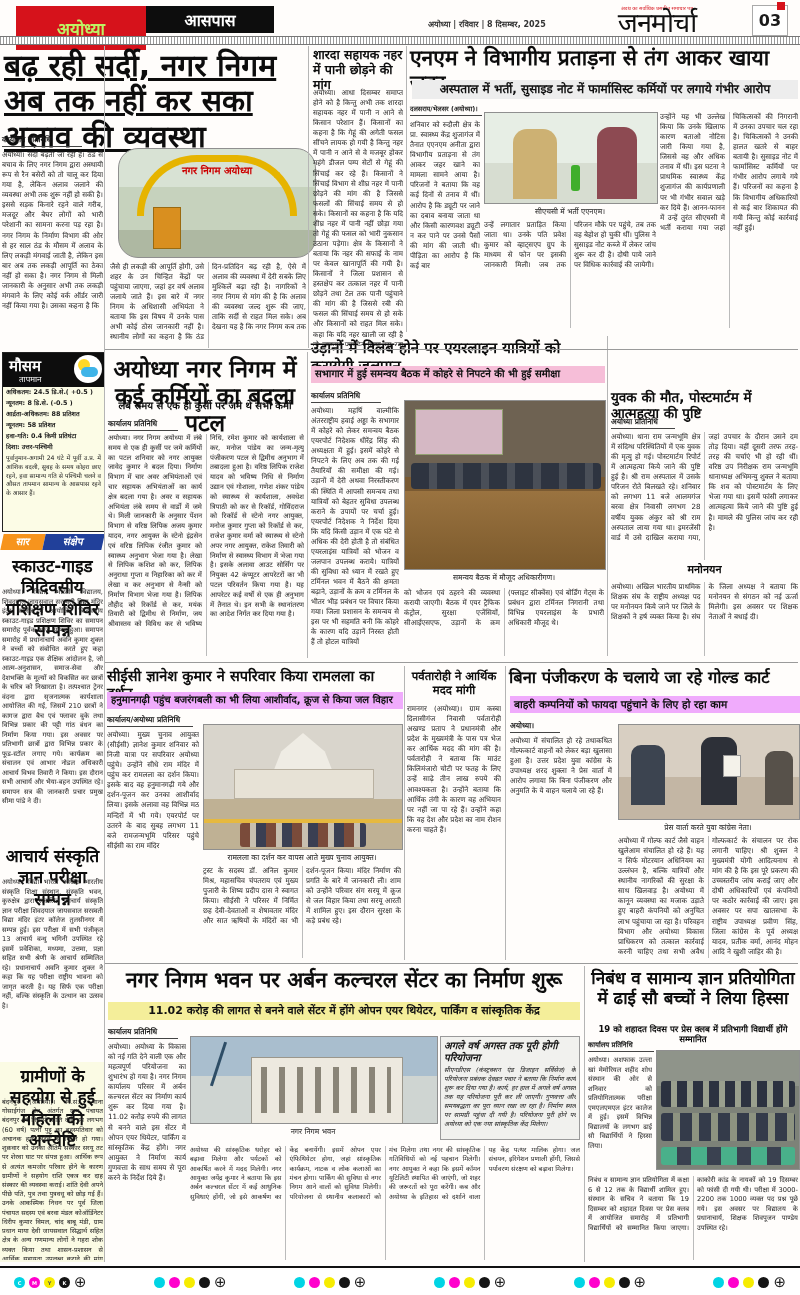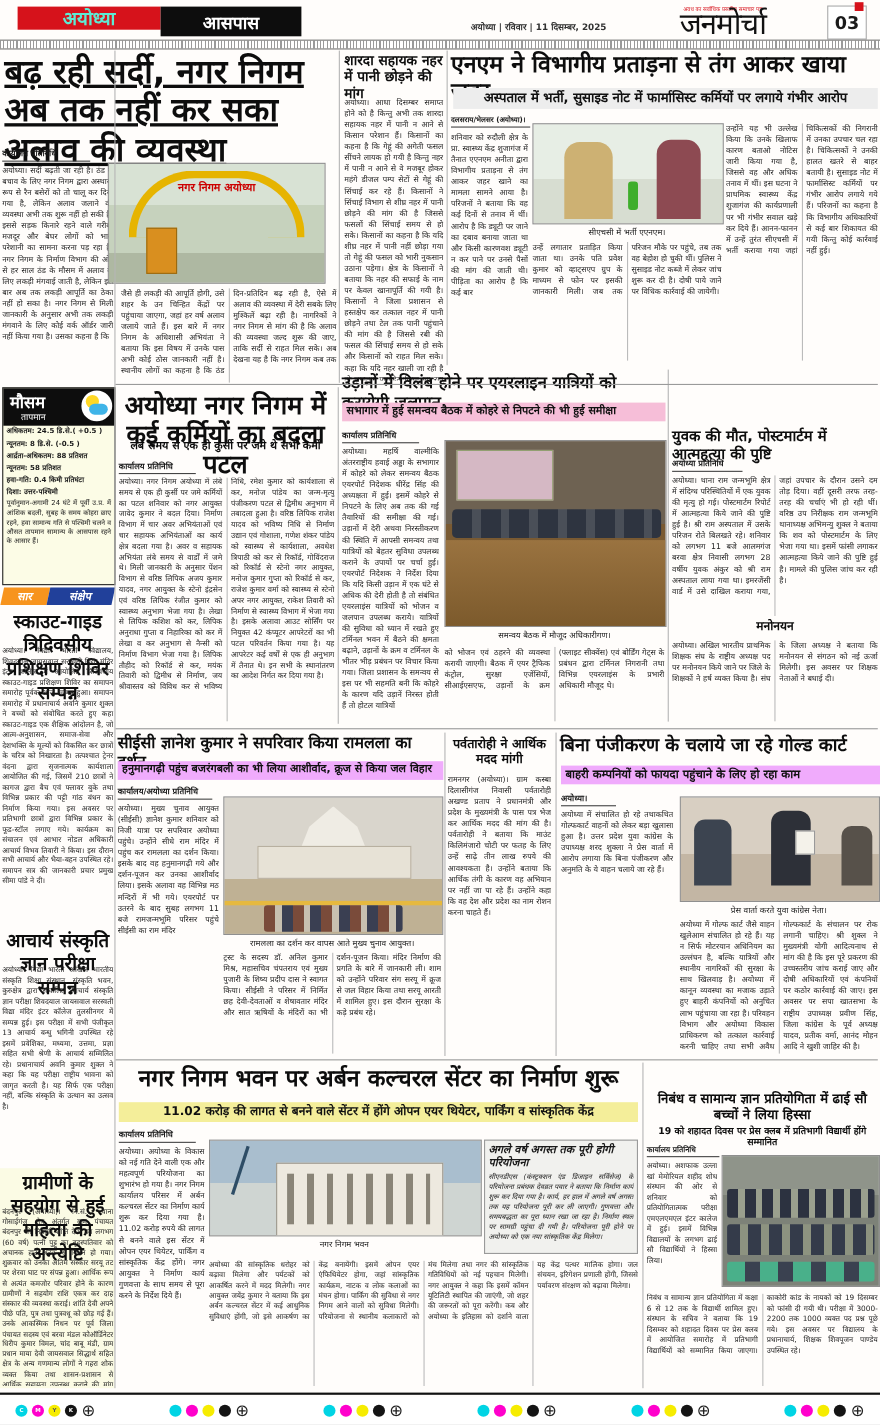--- a/index.html
+++ b/index.html
@@ -1,20 +1,20 @@
 <!DOCTYPE html>
 <html><head>
 <meta charset="utf-8">
 <style>
   html,body{margin:0;padding:0;background:#e8e8e8;}
   .page{position:relative;width:800px;height:1295px;background:#fffdfb;margin:0 auto;
         font-family:"DejaVu Sans","Liberation Sans",sans-serif;color:#1a1a1a;overflow:hidden;}
   
-  .hdr-red{position:absolute;left:16px;top:6px;width:130px;height:21px;background:#d6121b;
-           color:#5eead4;font-weight:bold;font-size:17px;display:flex;align-items:center;justify-content:center;}
+  .hdr-red{position:absolute;left:16px;top:6px;width:130px;height:44px;background:#d6121b;
+           color:#bef264;font-weight:bold;font-size:17px;display:flex;align-items:center;justify-content:center;}
   .hdr-black{position:absolute;left:146px;top:6px;width:128px;height:27px;background:#0d0d0d;
            color:#fff;font-weight:bold;font-size:16px;display:flex;align-items:center;justify-content:center;}
   .dateline{position:absolute;left:428px;top:18px;width:140px;font-size:8px;font-weight:bold;color:#333;}
   .tagline{position:absolute;left:572px;top:5px;width:170px;font-size:5px;color:#d6121b;text-align:center;}
   .masthead{position:absolute;left:566px;top:9px;width:182px;font-size:27px;font-weight:normal;color:#111;
             letter-spacing:-1px;text-align:center;line-height:1;}
   .pagebox{position:absolute;left:752px;top:5px;width:34px;height:29px;background:#fff;border:1px solid #aaa;
            font-size:16px;font-weight:bold;display:flex;align-items:center;justify-content:center;}
   .pagebox .tab{position:absolute;right:2px;top:-4px;width:8px;height:8px;background:#d6121b;}
   .hatch{position:absolute;left:0;top:36px;width:800px;height:7px;
@@ -64,33 +64,33 @@
 <body>
 
 <div class="page">
 
   <div class="hdr-red">
       <span>अयोध्या</span>
     </div>
   <div class="hdr-black">
       <span>आसपास</span>
     </div>
-  <div class="dateline">अयोध्या | रविवार | 11 दिसम्बर, 2025</div>
+  <div class="dateline">अयोध्या | रविवार | 8 दिसम्बर, 2025</div>
   <div class="tagline">अवध का सर्वाधिक प्रसारित समाचार पत्र</div>
   <div class="masthead">जनमोर्चा</div>
   <div class="pagebox">
       <span class="tab"></span>
       <span>03</span>
     </div>
   <div class="hatch"></div>
 
   <div class="hl" style="left:4px;top:48px;width:302px;font-size:30px;text-decoration:underline;">बढ़ रही सर्दी, नगर निगम अब तक नहीं कर सका अलाव की व्यवस्था</div>
   <div class="byline" style="left:2px;top:134px;width:80px;">कार्यालय प्रतिनिधि</div>
   <div class="body" style="left:2px;top:150px;width:101px;height:198px;">अयोध्या। सर्दी बढ़ती जा रही है। ठंड से बचाव के लिए नगर निगम द्वारा अस्थायी रूप से रैन बसेरों को तो चालू कर दिया गया है, लेकिन अलाव जलाने की व्यवस्था अभी तक शुरू नहीं हो सकी है। इससे सड़क किनारे रहने वाले गरीब, मजदूर और बेघर लोगों को भारी परेशानी का सामना करना पड़ रहा है। नगर निगम के निर्माण विभाग की ओर से हर साल ठंड के मौसम में अलाव के लिए लकड़ी मंगवाई जाती है, लेकिन इस बार अब तक लकड़ी आपूर्ति का ठेका नहीं हो सका है। नगर निगम से मिली जानकारी के अनुसार अभी तक लकड़ी मंगवाने के लिए कोई वर्क ऑर्डर जारी नहीं किया गया है। उसका कहना है कि</div>
-  <div class="ph" style="left:98px;top:148px;width:196px;height:108px;background:linear-gradient(#d8e2d4 0 35%,#c6d2bd 35% 75%,#aeb8a2 75% 100%);">
+  <div class="ph" style="left:118px;top:148px;width:196px;height:108px;background:linear-gradient(#d8e2d4 0 35%,#c6d2bd 35% 75%,#aeb8a2 75% 100%);border-radius:20px;">
     <div style="position:absolute;left:18px;top:6px;right:18px;height:54px;border:7px solid #e6b400;border-bottom:none;border-radius:60px 60px 0 0;"></div>
     <div style="position:absolute;left:0;right:0;top:14px;text-align:center;font-size:10px;font-weight:bold;color:#c00;">नगर निगम अयोध्या</div>
     <div style="position:absolute;left:34px;bottom:8px;width:26px;height:40px;background:#d98f1f;border:1px solid #9a6a10;"></div>
   </div>
   <div class="body c2" style="left:110px;top:262px;width:196px;height:86px;">जैसे ही लकड़ी की आपूर्ति होगी, उसे शहर के उन चिन्हित केंद्रों पर पहुंचाया जाएगा, जहां हर वर्ष अलाव जलाये जाते हैं। इस बारे में नगर निगम के अधिशासी अभियंता ने बताया कि इस विषय में उनके पास अभी कोई ठोस जानकारी नहीं है। स्थानीय लोगों का कहना है कि ठंड दिन-प्रतिदिन बढ़ रही है, ऐसे में अलाव की व्यवस्था में देरी सबके लिए मुश्किलें बढ़ा रही है। नागरिकों ने नगर निगम से मांग की है कि अलाव की व्यवस्था जल्द शुरू की जाए, ताकि सर्दी से राहत मिल सके। अब देखना यह है कि नगर निगम कब तक ठेका प्रक्रिया पूरी कर अलाव जलाने की व्यवस्था जमीन पर उतार पाता है।</div>
 
   <div class="hl" style="left:313px;top:48px;width:90px;font-size:12.5px;">शारदा सहायक नहर में पानी छोड़ने की मांग</div>
   <div class="body" style="left:313px;top:88px;width:90px;height:258px;">अयोध्या। आधा दिसम्बर समाप्त होने को है किन्तु अभी तक शारदा सहायक नहर में पानी न आने से किसान परेशान हैं। किसानों का कहना है कि गेहूं की अगेती फसल सींचने लायक हो गयी है किन्तु नहर में पानी न आने से वे मजबूर होकर महंगे डीजल पम्प सेटों से गेहूं की सिंचाई कर रहे हैं। किसानों ने सिंचाई विभाग से शीघ्र नहर में पानी छोड़ने की मांग की है जिससे फसलों की सिंचाई समय से हो सके। किसानों का कहना है कि यदि शीघ्र नहर में पानी नहीं छोड़ा गया तो गेहूं की फसल को भारी नुकसान उठाना पड़ेगा। क्षेत्र के किसानों ने बताया कि नहर की सफाई के नाम पर केवल खानापूर्ति की गयी है। किसानों ने जिला प्रशासन से हस्तक्षेप कर तत्काल नहर में पानी छोड़ने तथा टेल तक पानी पहुंचाने की मांग की है जिससे रबी की फसल की सिंचाई समय से हो सके और किसानों को राहत मिल सके। कहा कि यदि नहर खाली जा रही है तो लगातार प्रताड़ित किया जा रहा है।</div>
 
   <div class="hl" style="left:410px;top:46px;width:388px;font-size:21px;">एनएम ने विभागीय प्रताड़ना से तंग आकर खाया जहर</div>
@@ -197,21 +197,21 @@
     <div style="position:absolute;left:70px;top:30px;width:130px;height:46px;background:repeating-linear-gradient(90deg,#8a8578 0 6px,#ede9df 6px 18px);"></div>
     <div style="position:absolute;left:26px;top:4px;width:3px;height:46px;background:#2e4d66;transform:rotate(18deg);"></div>
   </div>
   <div class="cap" style="left:190px;top:1126px;width:246px;">नगर निगम भवन</div>
   <div style="position:absolute;left:440px;top:1036px;width:140px;height:104px;background:#f1f1ee;border:1px solid #9a9a9a;padding:3px;box-sizing:border-box;">
     <div style="font-size:10px;font-weight:bold;font-style:italic;line-height:1.2;">अगले वर्ष अगस्त तक पूरी होगी परियोजना</div>
     <div style="font-size:6.4px;font-style:italic;line-height:1.4;text-align:justify;margin-top:2px;overflow:hidden;height:66px;">सीएनडीएस (कंस्ट्रक्शन एंड डिजाइन सर्विसेज) के परियोजना प्रबंधक देवव्रत पवार ने बताया कि निर्माण कार्य शुरू कर दिया गया है। कार्य, हर हाल में अगले वर्ष अगस्त तक यह परियोजना पूरी कर ली जाएगी। गुणवत्ता और समयबद्धता का पूरा ध्यान रखा जा रहा है। निर्माण स्थल पर सामग्री पहुंचा दी गयी है। परियोजना पूरी होने पर अयोध्या को एक नया सांस्कृतिक केंद्र मिलेगा।</div>
   </div>
   <div class="body c4" style="left:190px;top:1146px;width:390px;height:114px;font-size:6.6px;">अयोध्या की सांस्कृतिक धरोहर को बढ़ावा मिलेगा और पर्यटकों को आकर्षित करने में मदद मिलेगी। नगर आयुक्त जयेंद्र कुमार ने बताया कि इस अर्बन कल्चरल सेंटर में कई आधुनिक सुविधाएं होंगी, जो इसे आकर्षण का केंद्र बनायेंगी। इसमें ओपन एयर एंफिथियेटर होगा, जहां सांस्कृतिक कार्यक्रम, नाटक व लोक कलाओं का मंचन होगा। पार्किंग की सुविधा से नगर निगम आने वालों को सुविधा मिलेगी। परियोजना से स्थानीय कलाकारों को मंच मिलेगा तथा नगर की सांस्कृतिक गतिविधियों को नई पहचान मिलेगी। नगर आयुक्त ने कहा कि इसमें कॉमन यूटिलिटी स्थापित की जाएंगी, जो शहर की जरूरतों को पूरा करेंगी। कब और अयोध्या के इतिहास को दर्शाने वाला यह केंद्र पत्थर मालिक होगा। जल संचयन, इरिगेशन प्रणाली होंगी, जिससे पर्यावरण संरक्षण को बढ़ावा मिलेगा।</div>
 
-  <div class="hl ctr" style="left:588px;top:968px;width:210px;font-size:12px;margin-top:24px;">निबंध व सामान्य ज्ञान प्रतियोगिता में ढाई सौ बच्चों ने लिया हिस्सा</div>
+  <div class="hl ctr" style="left:588px;top:968px;width:210px;font-size:17px;">निबंध व सामान्य ज्ञान प्रतियोगिता में ढाई सौ बच्चों ने लिया हिस्सा</div>
   <div class="hl ctr" style="left:588px;top:1024px;width:210px;font-size:8.5px;">19 को शहादत दिवस पर प्रेस क्लब में प्रतिभागी विद्यार्थी होंगे सम्मानित</div>
   <div class="byline" style="left:588px;top:1040px;width:66px;font-size:6.8px;">कार्यालय प्रतिनिधि</div>
   <div class="body" style="left:588px;top:1056px;width:64px;height:138px;font-size:6.7px;">अयोध्या। अशफाक उल्ला खां मेमोरियल शहीद शोध संस्थान की ओर से शनिवार को प्रतियोगितात्मक परीक्षा एमएलएमएल इंटर कालेज में हुई। इसमें विभिन्न विद्यालयों के लगभग ढाई सौ विद्यार्थियों ने हिस्सा लिया।</div>
   <div class="ph" style="left:656px;top:1050px;width:142px;height:118px;background:linear-gradient(#8f948a 0 30%,#7d8278 30% 100%);">
     <div style="position:absolute;left:4px;top:30px;width:134px;height:26px;background:repeating-linear-gradient(90deg,#2c3240 0 10px,#9aa08e 10px 16px);border-radius:3px;"></div>
     <div style="position:absolute;left:4px;top:62px;width:134px;height:28px;background:repeating-linear-gradient(90deg,#343b4a 0 12px,#8d9380 12px 19px);border-radius:3px;"></div>
     <div style="position:absolute;left:4px;top:96px;width:134px;height:18px;background:repeating-linear-gradient(90deg,#49b08a 0 16px,#3a4150 16px 30px);border-radius:3px;"></div>
   </div>
   <div class="body c2" style="left:588px;top:1176px;width:210px;height:84px;font-size:6.7px;">निबंध व सामान्य ज्ञान प्रतियोगिता में कक्षा 6 से 12 तक के विद्यार्थी शामिल हुए। संस्थान के सचिव ने बताया कि 19 दिसम्बर को शहादत दिवस पर प्रेस क्लब में आयोजित समारोह में प्रतिभागी विद्यार्थियों को सम्मानित किया जाएगा। काकोरी कांड के नायकों को 19 दिसम्बर को फांसी दी गयी थी। परीक्षा में 3000-2200 तक 1000 व्यक्त पद प्रश्न पूछे गये। इस अवसर पर विद्यालय के प्रधानाचार्य, शिक्षक शिवपूजन पाण्डेय उपस्थित रहे।</div>
 

